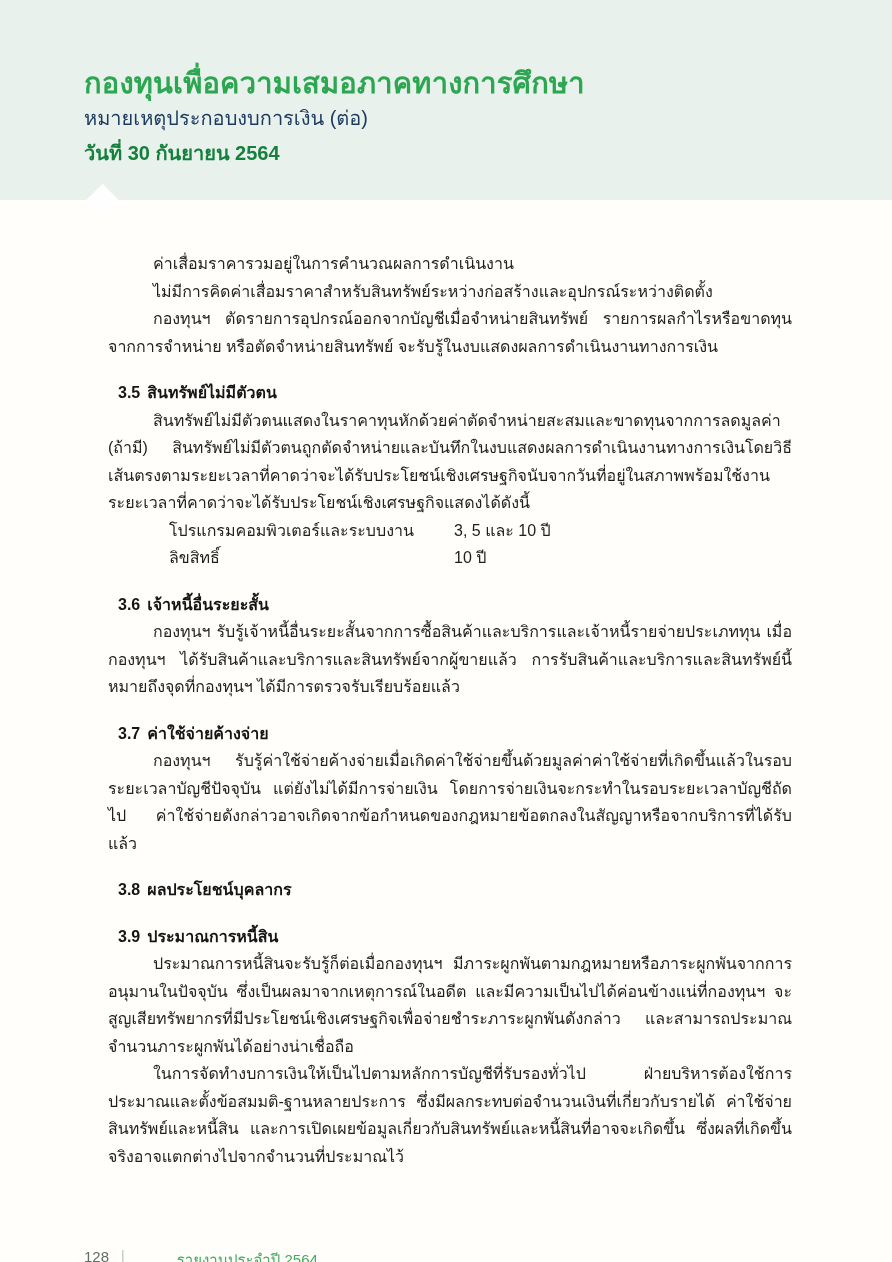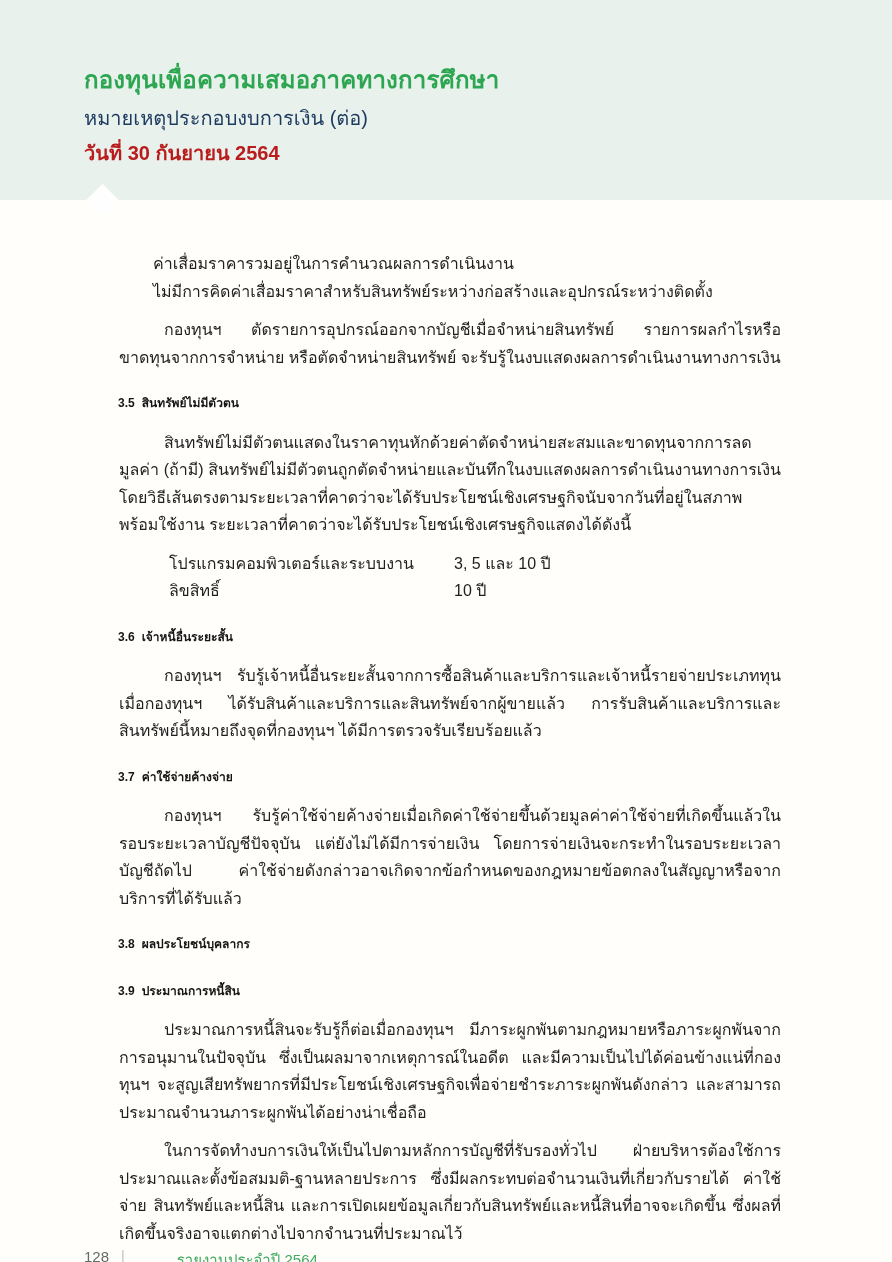--- a/index.html
+++ b/index.html
@@ -18,49 +18,49 @@
     background: #e9f1ec;
   }
   .band-diamond {
     position: absolute; left: 91px; top: 200px;
     width: 23px; height: 23px;
     background: #fdfefd;
     transform: translateY(-50%) rotate(45deg);
   }
   .org-title {
     position: absolute; left: 84px; top: 60px;
-    font-size: 24px; font-weight: bold;
+    font-size: 29px; font-weight: bold;
     color: #2da652;
     letter-spacing: 0.2px;
   }
   .doc-title {
     position: absolute; left: 84px; top: 102px;
     font-size: 20px; font-weight: normal;
     color: #1b3a5e;
   }
   .doc-date {
     position: absolute; left: 84px; top: 137px;
     font-size: 20px; font-weight: bold;
-    color: #b91c1c;
+    color: #15803d;
   }
 
   
   .content {
     position: absolute; top: 250px; left: 108px;
     width: 684px;
     color: #1f1f1f;
     font-size: 16px;
     line-height: 27.5px;
     text-align: justify;
   }
   .line-indent { text-indent: 45px; margin: 0; }
-  p.para { margin: 11px; text-indent: 45px; }
+  p.para { margin: 0; text-indent: 45px; }
   .sec-heading {
     margin: 19px 0 0 10px;
-    font-size: 12px; font-weight: bold;
+    font-size: 16px; font-weight: bold;
     color: #151515;
     text-align: left;
   }
   .sec-heading .sec-num { margin-right: 7px; }
 
   .life-table { margin-left: 37px; }
   .life-row { display: flex; }
   .life-item { width: 285px; margin-left: 24px; }
   .life-value { width: 145px; text-align: left; }
 

